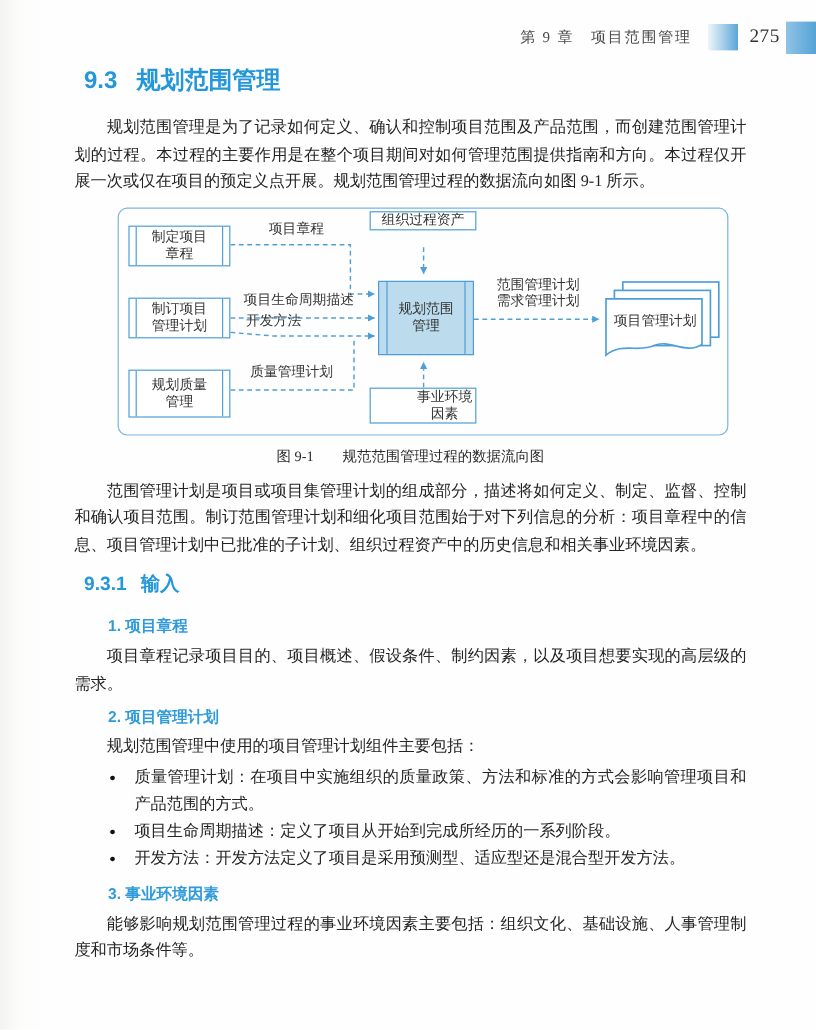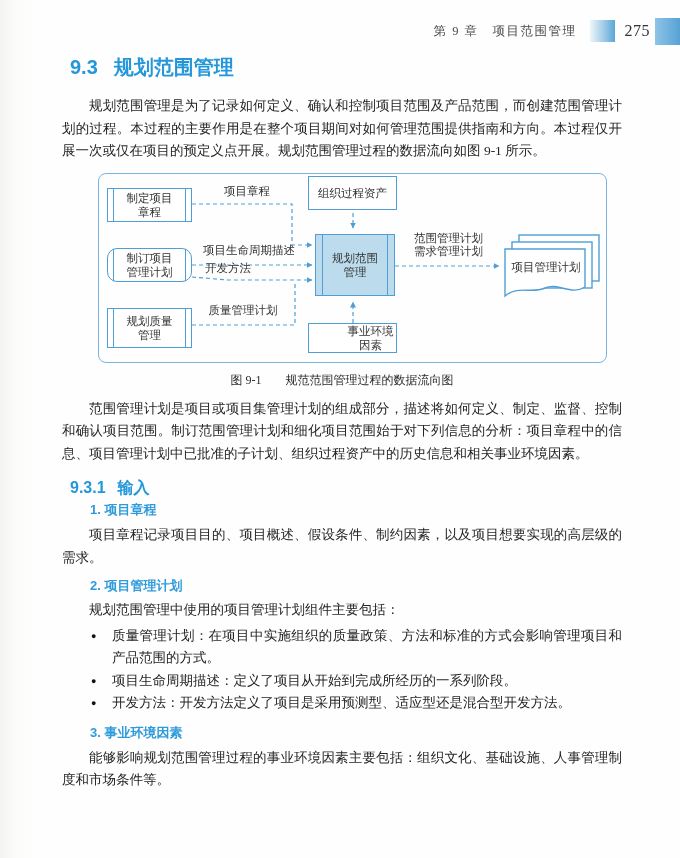--- a/index.html
+++ b/index.html
@@ -43,21 +43,21 @@
     font-weight:bold;font-size:20px;line-height:26px;color:#2397da;
   }
   h1.sec .num{margin-right:16px;}
   h2.subsec{
     margin:12px 0 0 8px;
     font-family:"Liberation Sans","DejaVu Sans",sans-serif;
     font-weight:bold;font-size:16px;line-height:22px;color:#2397da;
   }
   h2.subsec .num{margin-right:12px;}
   h3.minor{
-    margin:2px 0 0 28px;
+    margin:14px 0 0 28px;
     font-family:"Liberation Sans","DejaVu Sans",sans-serif;
     font-weight:bold;font-size:13px;line-height:17px;color:#2f9bdb;
   }
   p.body{
     font-size:13.5px;line-height:22.5px;text-align:justify;
     text-indent:2em;margin:9px 0 0 0;color:#242424;
   }
   p.first{margin-top:15px;}
   ul.dots{list-style:none;margin:3px 0 0 28px;padding:0;}
   ul.dots li{
@@ -150,30 +150,30 @@
           <rect x="421" y="62" width="80" height="46" fill="#ffffff" stroke="#4f9fd6" stroke-width="1.4"></rect>
           <rect x="414" y="69" width="80" height="46" fill="#ffffff" stroke="#4f9fd6" stroke-width="1.4"></rect>
           <path d="M407,76 h80 v38 c-14,9 -27,-5 -40,1 c-13,6 -27,-3 -40,8 z" fill="#ffffff" stroke="#4f9fd6" stroke-width="1.4"></path>
         </g>
       </svg>
 
       <div class="node proc" style="left:9px;top:15px;width:85px;height:34px;">
         <span>制定项目</span>
         <span>章程</span>
       </div>
-      <div class="node proc" style="left:9px;top:75px;width:85px;height:34px;border-radius:10px;">
+      <div class="node proc" style="left:9px;top:75px;width:85px;height:34px;">
         <span>制订项目</span>
         <span>管理计划</span>
       </div>
       <div class="node proc" style="left:9px;top:135px;width:85px;height:40px;">
         <span>规划质量</span>
         <span>管理</span>
       </div>
 
-      <div class="node" style="left:210px;top:3px;width:89px;height:34px;">
+      <div class="node" style="left:210px;top:3px;width:89px;height:16px;">
         <span>组织过程资产</span>
       </div>
       <div class="node" style="left:210px;top:150px;width:89px;height:30px;padding-left:36px;">
         <span>事业环境因素</span>
       </div>
 
       <div class="node proc center-node" style="left:217px;top:61px;width:80px;height:62px;">
         <span>规划范围</span>
         <span>管理</span>
       </div>

